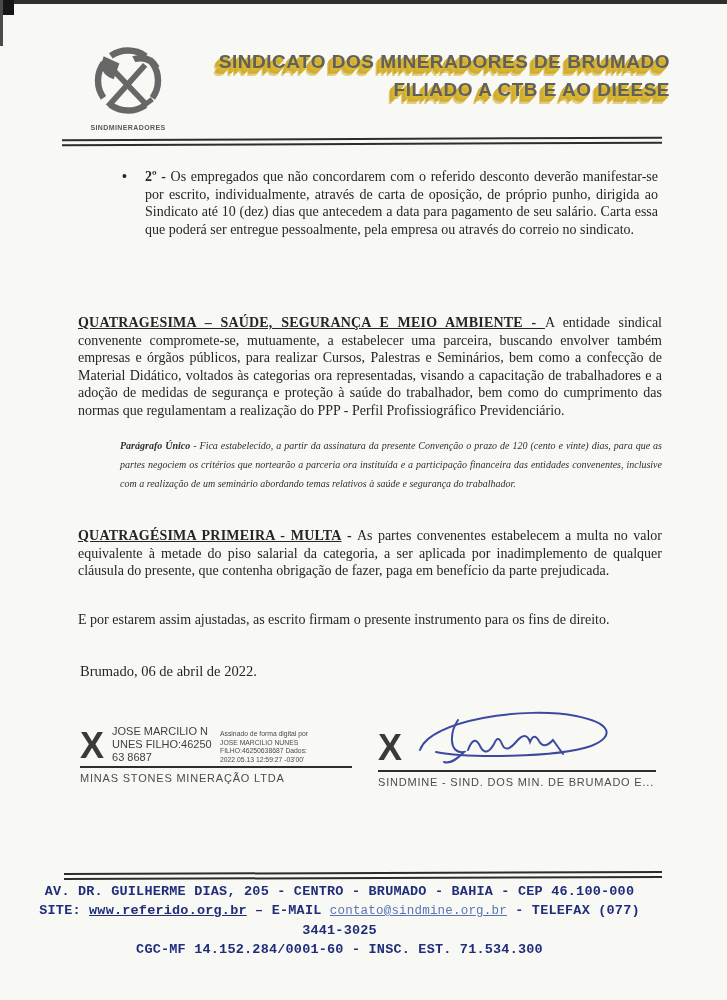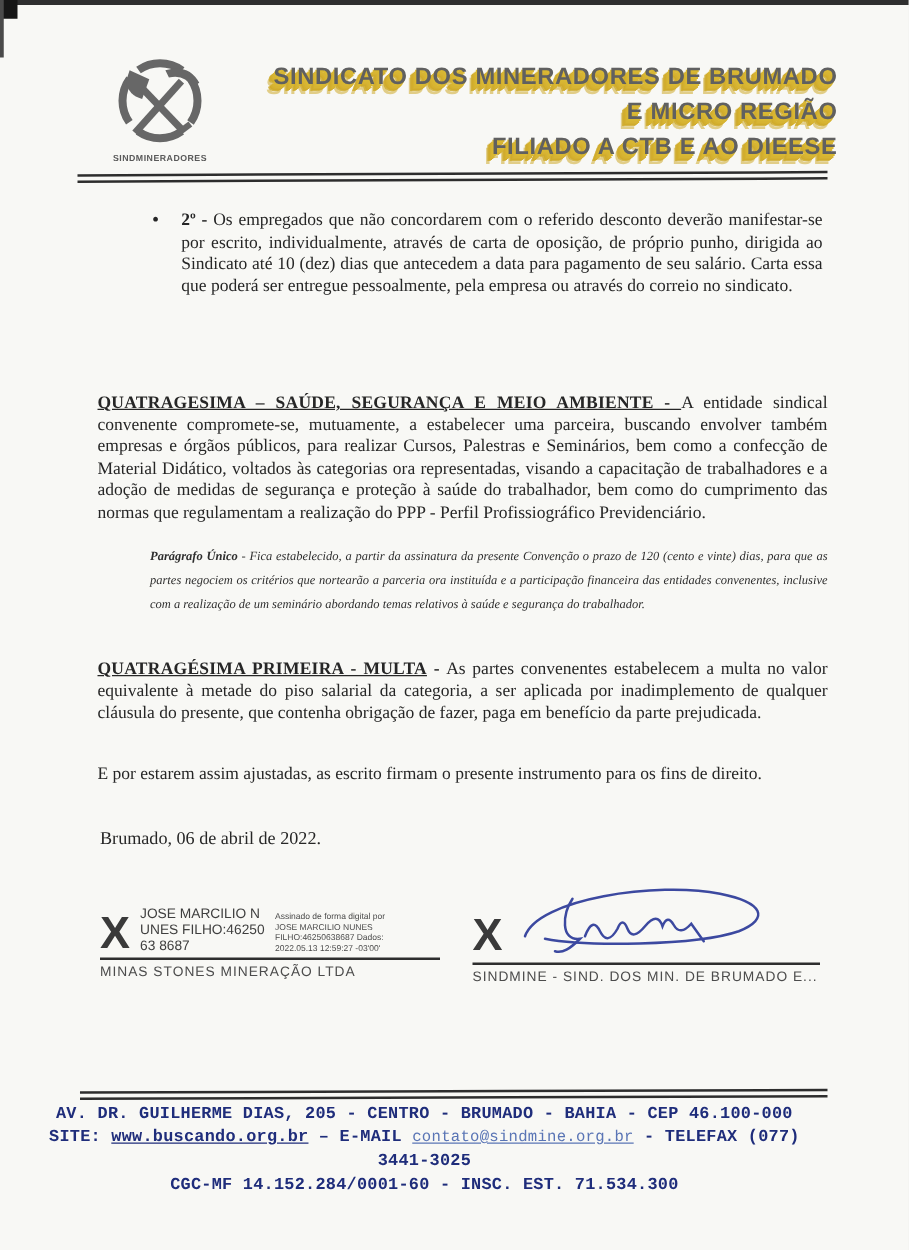--- a/index.html
+++ b/index.html
@@ -93,21 +93,20 @@
 
         <path d="M66 20 Q92 12 104 34 L96 39 Q88 24 70 28 Z" fill="#676767"></path>
         <line x1="84" y1="32" x2="32" y2="90" stroke="#676767" stroke-width="8"></line>
       </svg>
     </span>
     <div class="logo-label">SINDMINERADORES</div>
   </div>
 
   <div class="title">
     <div>SINDICATO DOS MINERADORES DE BRUMADO</div>
-    <div>E MICRO REGIÃO</div>
     <div>FILIADO A CTB E AO DIEESE</div>
   </div>
 
   <div class="rule-double header-rule"></div>
 
   <ul class="bullets">
     <li>
       <span class="b-num">2º</span><span class="b-num"> - </span><span>Os empregados que não concordarem com o referido desconto deverão manifestar-se por escrito, individualmente, através de carta de oposição, de próprio punho, dirigida ao Sindicato até 10 (dez) dias que antecedem a data para pagamento de seu salário. Carta essa que poderá ser entregue pessoalmente, pela empresa ou através do correio no sindicato.</span>
     </li>
   </ul>
@@ -151,17 +150,17 @@
         </svg>
       </span>
     </div>
     <div class="sig-line"></div>
     <div class="party-label">SINDMINE - SIND. DOS MIN. DE BRUMADO E...</div>
   </div>
 
   <div class="rule-double footer-rule"></div>
   <div class="footer">
     <div>AV. DR. GUILHERME DIAS, 205 - CENTRO - BRUMADO - BAHIA - CEP 46.100-000</div>
-    <div><span>SITE: </span><a href="#" class="site">www.buscando.org.br</a><span> – E-MAIL </span><a href="#" class="email">contato@sindmine.org.br</a><span> - TELEFAX (077) 3441-3025</span></div>
+    <div><span>SITE: </span><a href="#" class="site">www.referido.org.br</a><span> – E-MAIL </span><a href="#" class="email">contato@sindmine.org.br</a><span> - TELEFAX (077) 3441-3025</span></div>
     <div>CGC-MF 14.152.284/0001-60 - INSC. EST. 71.534.300</div>
   </div>
 
 </div>
 
 </body></html>

